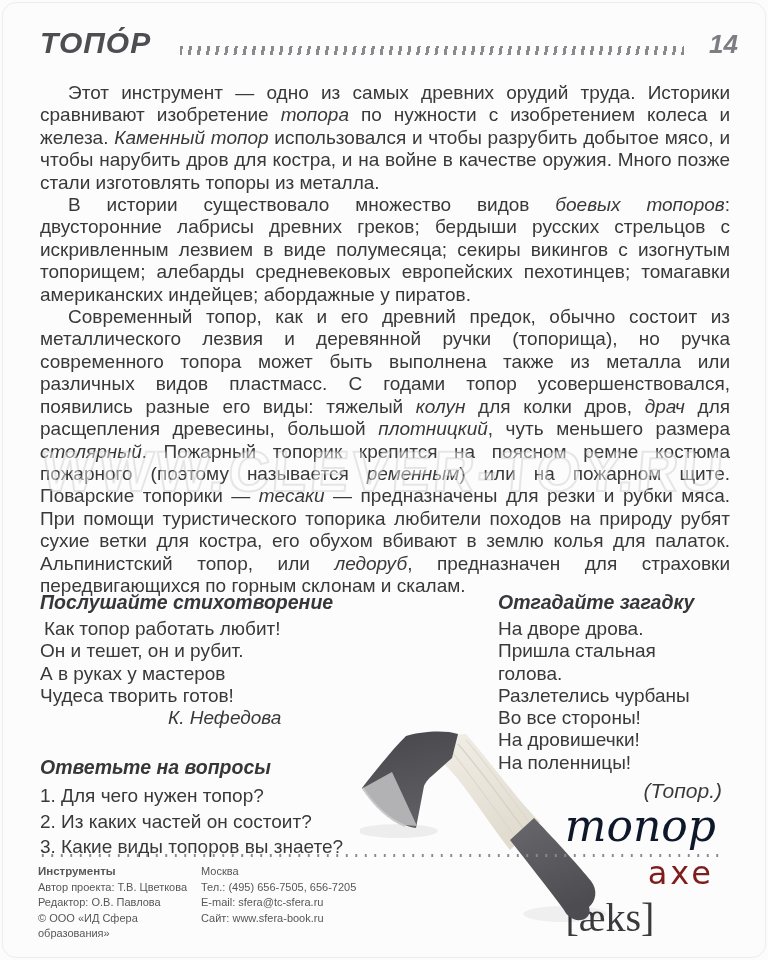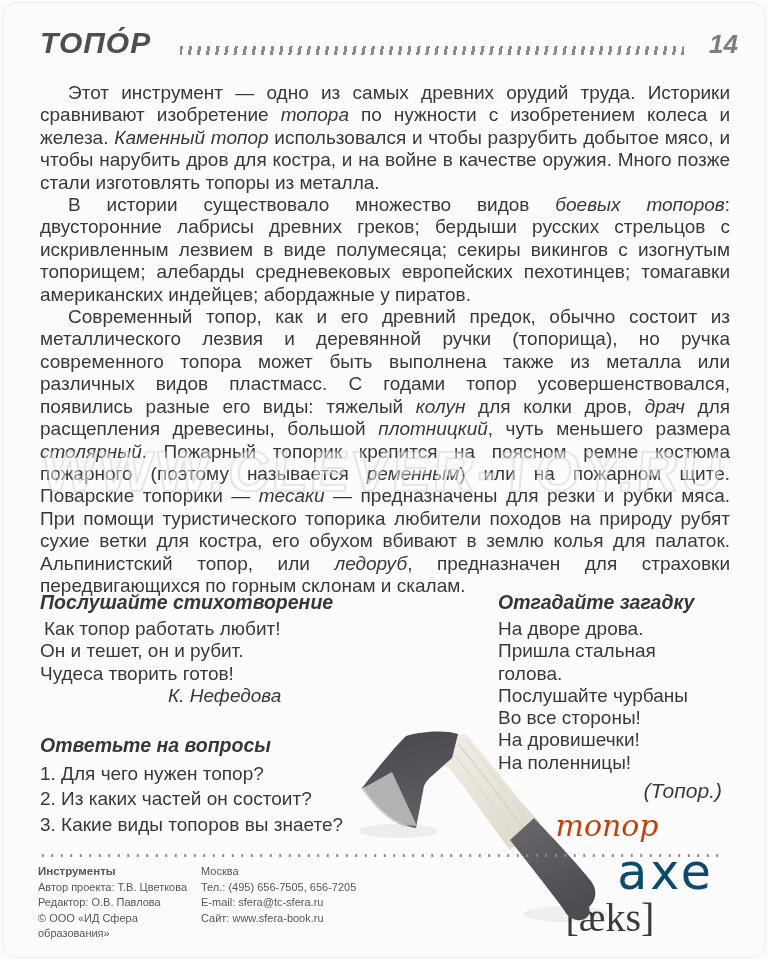--- a/index.html
+++ b/index.html
@@ -58,28 +58,28 @@
     color:#37373a;
   }
   .line { font-size:19px; line-height:22.3px; }
   .poem .line:first-of-type { padding-left:4px; }
   .author { font-size:19px; font-style:italic; margin-left:128px; margin-top:0; }
   .questions { margin-top:27px; }
   .qline { font-size:19px; line-height:25.5px; }
   .answer { font-size:21px; font-style:italic; text-align:right; margin-top:5px; }
   .vocab { margin-top:2px; }
   .script {
-    text-align:center; padding-right:6px; margin-top:1px;
+    text-align:right; padding-right:6px; margin-top:1px;
     font-family:"DejaVu Serif", serif; font-style:italic;
-    font-size:30px; line-height:42px; color:#c2410c;
+    font-size:44px; line-height:42px; color:#0f172a;
   }
   .axe-word {
     text-align:right; padding-right:8px; margin-top:3px;
     font-family:"DejaVu Sans", sans-serif;
-    font-size:49px; line-height:46px; letter-spacing:3px; color:#0c4a6e;
+    font-size:32px; line-height:46px; letter-spacing:3px; color:#7f1d1d;
   }
   .transcription {
     text-align:center; padding-right:0; 
     font-family:"Liberation Serif", serif;
     font-size:40px; line-height:44px; color:#3a3a3d;
   }
   
   .axe { position:absolute; left:360px; top:730px; z-index:2; }
   
   footer { position:absolute; top:854px; left:38px; right:44px; z-index:3; }
@@ -116,36 +116,37 @@
   </article>
 
   <div class="watermark">WWW.CLEVER-TOY.RU</div>
 
   <section class="columns">
     <div class="col-left">
       <div class="poem">
         <h3>Послушайте стихотворение</h3>
         <div class="line">Как топор работать любит!</div>
         <div class="line">Он и тешет, он и рубит.</div>
+        <div class="line">А в руках у мастеров</div>
         <div class="line">Чудеса творить готов!</div>
         <div class="author">К. Нефедова</div>
       </div>
       <div class="questions">
         <h3>Ответьте на вопросы</h3>
         <div class="qline">1. Для чего нужен топор?</div>
         <div class="qline">2. Из каких частей он состоит?</div>
         <div class="qline">3. Какие виды топоров вы знаете?</div>
       </div>
     </div>
     <div class="col-right">
       <div class="riddle">
         <h3>Отгадайте загадку</h3>
         <div class="line">На дворе дрова.</div>
         <div class="line">Пришла стальная голова.</div>
-        <div class="line">Послушайте чурбаны</div>
+        <div class="line">Разлетелись чурбаны</div>
         <div class="line">Во все стороны!</div>
         <div class="line">На дровишечки!</div>
         <div class="line">На поленницы!</div>
         <div class="answer">(Топор.)</div>
       </div>
       <div class="vocab">
         <div class="script">топор</div>
         <div class="axe-word">axe</div>
         <div class="transcription">[æks]</div>
       </div>

